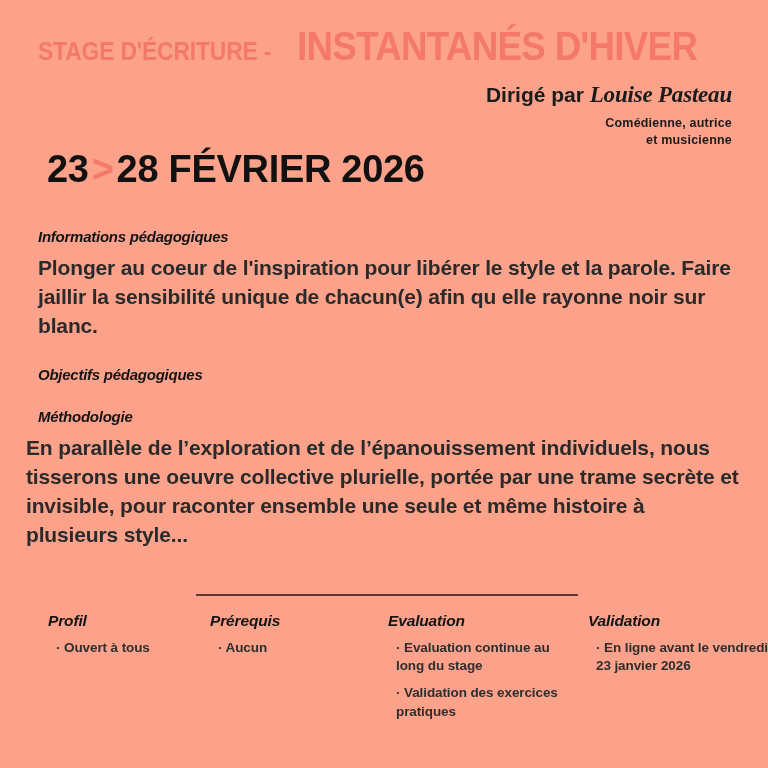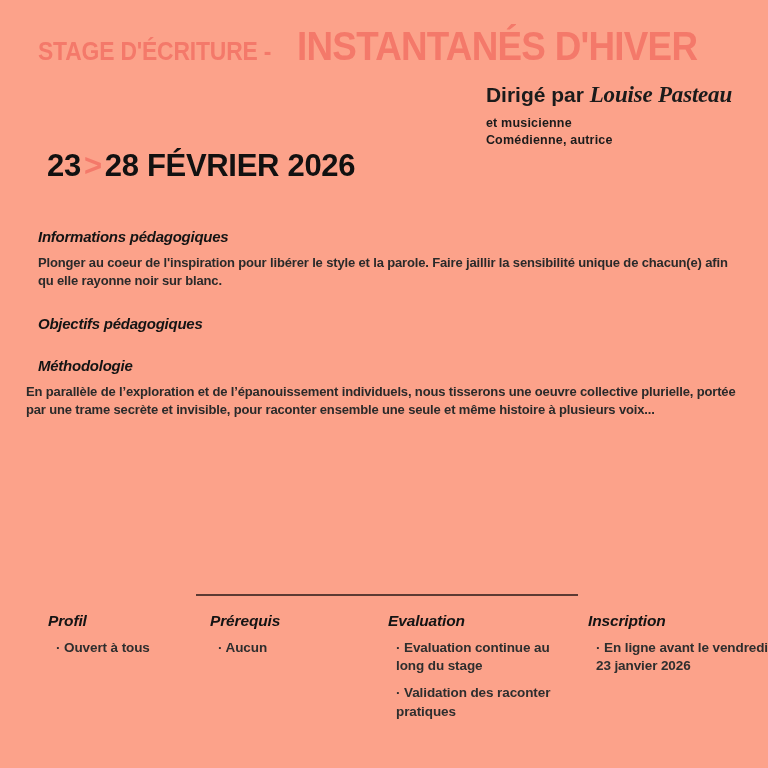--- a/index.html
+++ b/index.html
@@ -49,20 +49,21 @@
     transform-origin: left center;
     display: inline-block;
     vertical-align: baseline;
     margin-left: -6px;
   }
 
   .director-block {
     position: absolute;
     right: 36px;
     top: 82px;
+    text-align: right;
     color: #1b1b1b;
   }
   .director-line {
     font-size: 21px;
     font-weight: 700;
     line-height: 1.12;
     white-space: nowrap;
   }
   .director-name {
     font-family: "Liberation Serif", serif;
@@ -77,21 +78,21 @@
     font-weight: 700;
     line-height: 1.38;
     letter-spacing: 0.2px;
     white-space: nowrap;
   }
 
   .dates {
     position: absolute;
     left: 47px;
     top: 148px;
-    font-size: 31px;
+    font-size: 38px;
     font-weight: 700;
     color: #111;
     letter-spacing: -0.3px;
     white-space: nowrap;
   }
   .dates .arrow {
     color: #f4796a;
     font-weight: 700;
     padding: 0 3px;
   }
@@ -108,21 +109,21 @@
 
   .sec-heading {
     font-size: 15px;
     font-weight: 700;
     font-style: italic;
     color: #141414;
     letter-spacing: -0.25px;
     margin: 0 0 9px 12px;
   }
   .sec-body {
-    font-size: 13px;
+    font-size: 21px;
     font-weight: 700;
     color: #2a2a2a;
     line-height: 1.38;
     letter-spacing: -0.15px;
     margin: 0;
   }
   .sec-body.indent { margin-left: 12px; }
 
   
   .divider {
@@ -178,43 +179,43 @@
   <div class="title-line" style="color: rgb(244, 121, 106);">
     <span class="title-small">STAGE D'ÉCRITURE -</span><span class="title-big">INSTANTANÉS D'HIVER</span>
   </div>
 
   <div class="director-block">
     <div class="director-line">
       <span>Dirigé par</span>
       <span class="director-name">Louise Pasteau</span>
     </div>
     <div class="director-role">
+      <div>Comédienne,  autrice</div>
       <div>et musicienne</div>
-      <div>Comédienne,  autrice</div>
     </div>
   </div>
 
   <div class="dates">
     <span>23</span><span class="arrow" style="color: rgb(244, 121, 106);">&gt;</span><span>28 FÉVRIER 2026</span>
   </div>
 
   <div class="sections">
 
     <div class="section">
       <h2 class="sec-heading">Informations pédagogiques</h2>
       <p class="sec-body indent">Plonger au coeur de l'inspiration pour libérer le style et la parole. Faire jaillir la sensibilité unique de chacun(e) afin qu elle rayonne noir sur blanc.</p>
     </div>
 
     <div class="section">
       <h2 class="sec-heading">Objectifs pédagogiques</h2>
     </div>
 
     <div class="section">
       <h2 class="sec-heading">Méthodologie</h2>
-      <p class="sec-body">En parallèle de l’exploration et de l’épanouissement individuels, nous tisserons une oeuvre collective plurielle, portée par une trame secrète et invisible, pour raconter ensemble une seule et même histoire à plusieurs voix...</p>
+      <p class="sec-body">En parallèle de l’exploration et de l’épanouissement individuels, nous tisserons une oeuvre collective plurielle, portée par une trame secrète et invisible, pour raconter ensemble une seule et même histoire à plusieurs style...</p>
     </div>
 
   </div>
 
   <div class="divider" style="background: rgb(92, 58, 51);"></div>
 
   <div class="columns">
 
     <div class="col col-0">
       <h3 class="col-title">Profil</h3>
@@ -222,23 +223,23 @@
     </div>
 
     <div class="col col-1">
       <h3 class="col-title">Prérequis</h3>
       <p class="col-item">· Aucun</p>
     </div>
 
     <div class="col col-2">
       <h3 class="col-title">Evaluation</h3>
       <p class="col-item">· Evaluation continue au long du stage</p>
-      <p class="col-item">· Validation des raconter pratiques</p>
+      <p class="col-item">· Validation des exercices pratiques</p>
     </div>
 
     <div class="col col-3">
-      <h3 class="col-title">Inscription</h3>
+      <h3 class="col-title">Validation</h3>
       <p class="col-item">· En ligne avant le vendredi 23 janvier 2026</p>
     </div>
 
   </div>
 
 </div>
 
 </body></html>

